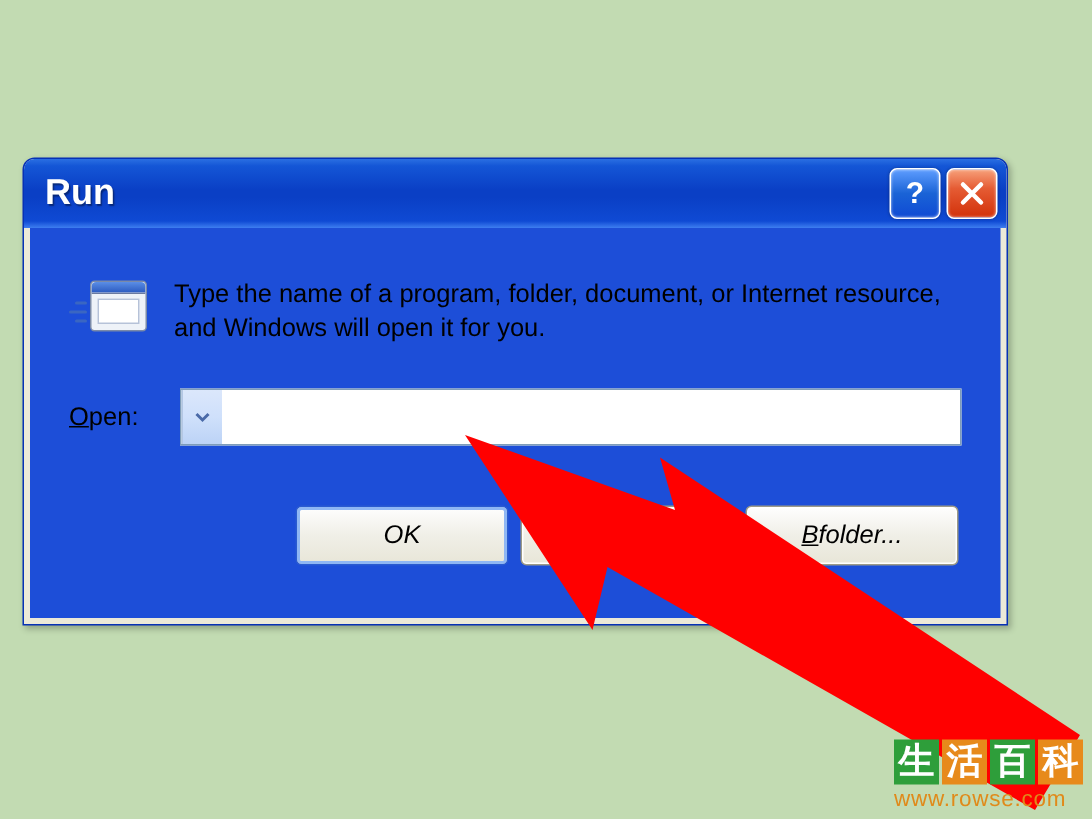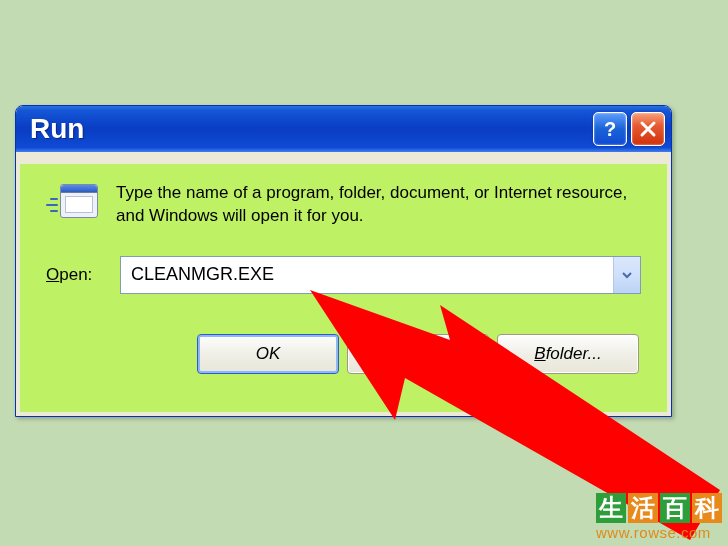--- a/index.html
+++ b/index.html
@@ -38,21 +38,21 @@
       #3e7ef0 100%);
     display: flex;
     align-items: center;
     padding: 0 6px 0 14px;
     border-radius: 6px 6px 0 0;
     color: #fff;
   }
 
   .titlebar .title {
     font-family: "Trebuchet MS", Tahoma, sans-serif;
-    font-size: 28px;
+    font-size: 24px;
     font-weight: bold;
     text-shadow: 1px 1px 1px rgba(0,0,0,0.4);
     flex: 1;
   }
 
   .titlebar .tb-btn {
     width: 32px;
     height: 32px;
     margin-left: 4px;
     border-radius: 5px;
@@ -72,23 +72,22 @@
     background: linear-gradient(to bottom, #f7a07a 0%, #e55b33 40%, #d2310a 100%);
   }
   .close-btn svg { display:block; }
 
   .client {
     position: absolute;
     left: 4px;
     right: 4px;
     top: 46px;
     bottom: 4px;
-    background: #bef264;
-    padding: 18px 26px 20px 26px;
-    margin-top: 12px;
+    background: #1d4ed8;
+    padding: 33px 26px 20px 26px;
   }
 
   .body-row {
     display: flex;
     align-items: flex-start;
     gap: 18px;
   }
 
   .run-icon {
     width: 52px;
@@ -257,21 +256,20 @@
             <span></span>
           </div>
         <div class="win"></div>
       </div>
       <div class="instruction">Type the name of a program, folder, document, or Internet resource, and Windows will open it for you.</div>
     </div>
 
     <div class="open-row">
       <div class="open-label"><span class="ul">O</span><span>pen:</span></div>
       <div class="combo">
-        <input type="text" value="CLEANMGR.EXE" style="">
         <div class="drop">
           <svg width="12" height="12" viewBox="0 0 12 12">
             <path d="M2 4 L6 8 L10 4" fill="none" stroke="#4a6aa8" stroke-width="2"></path>
           </svg>
         </div>
       </div>
     </div>
 
     <div class="button-row">
       <div class="dlg-btn default">OK</div>

